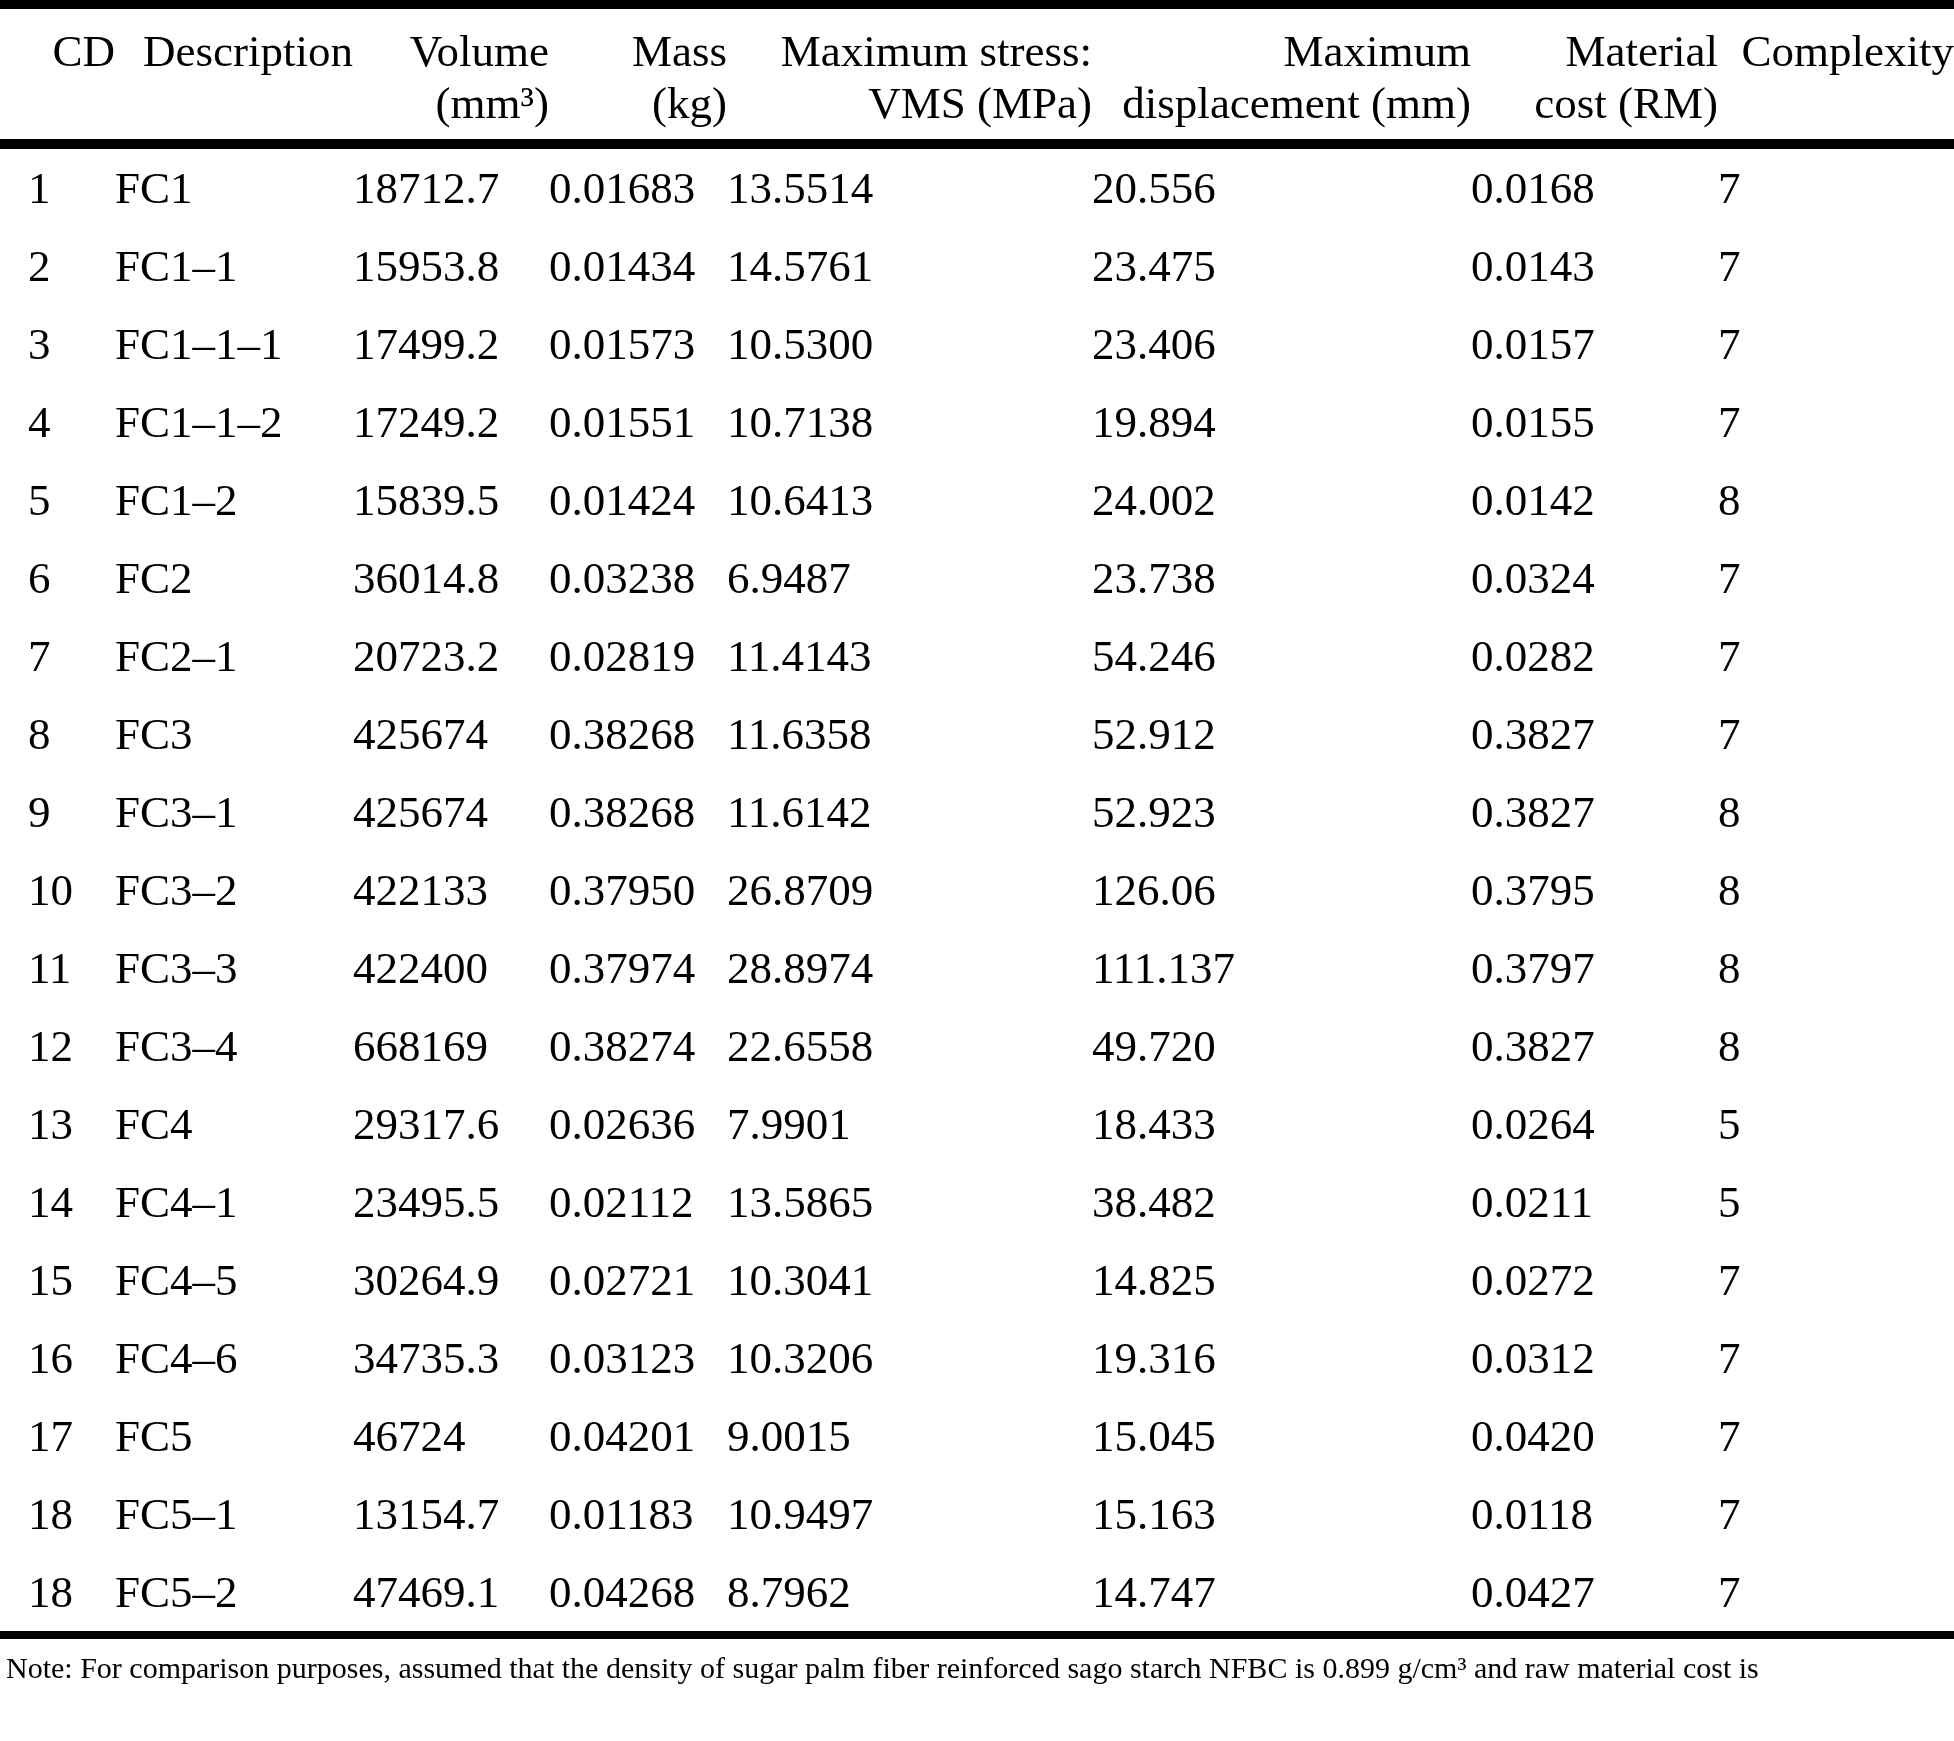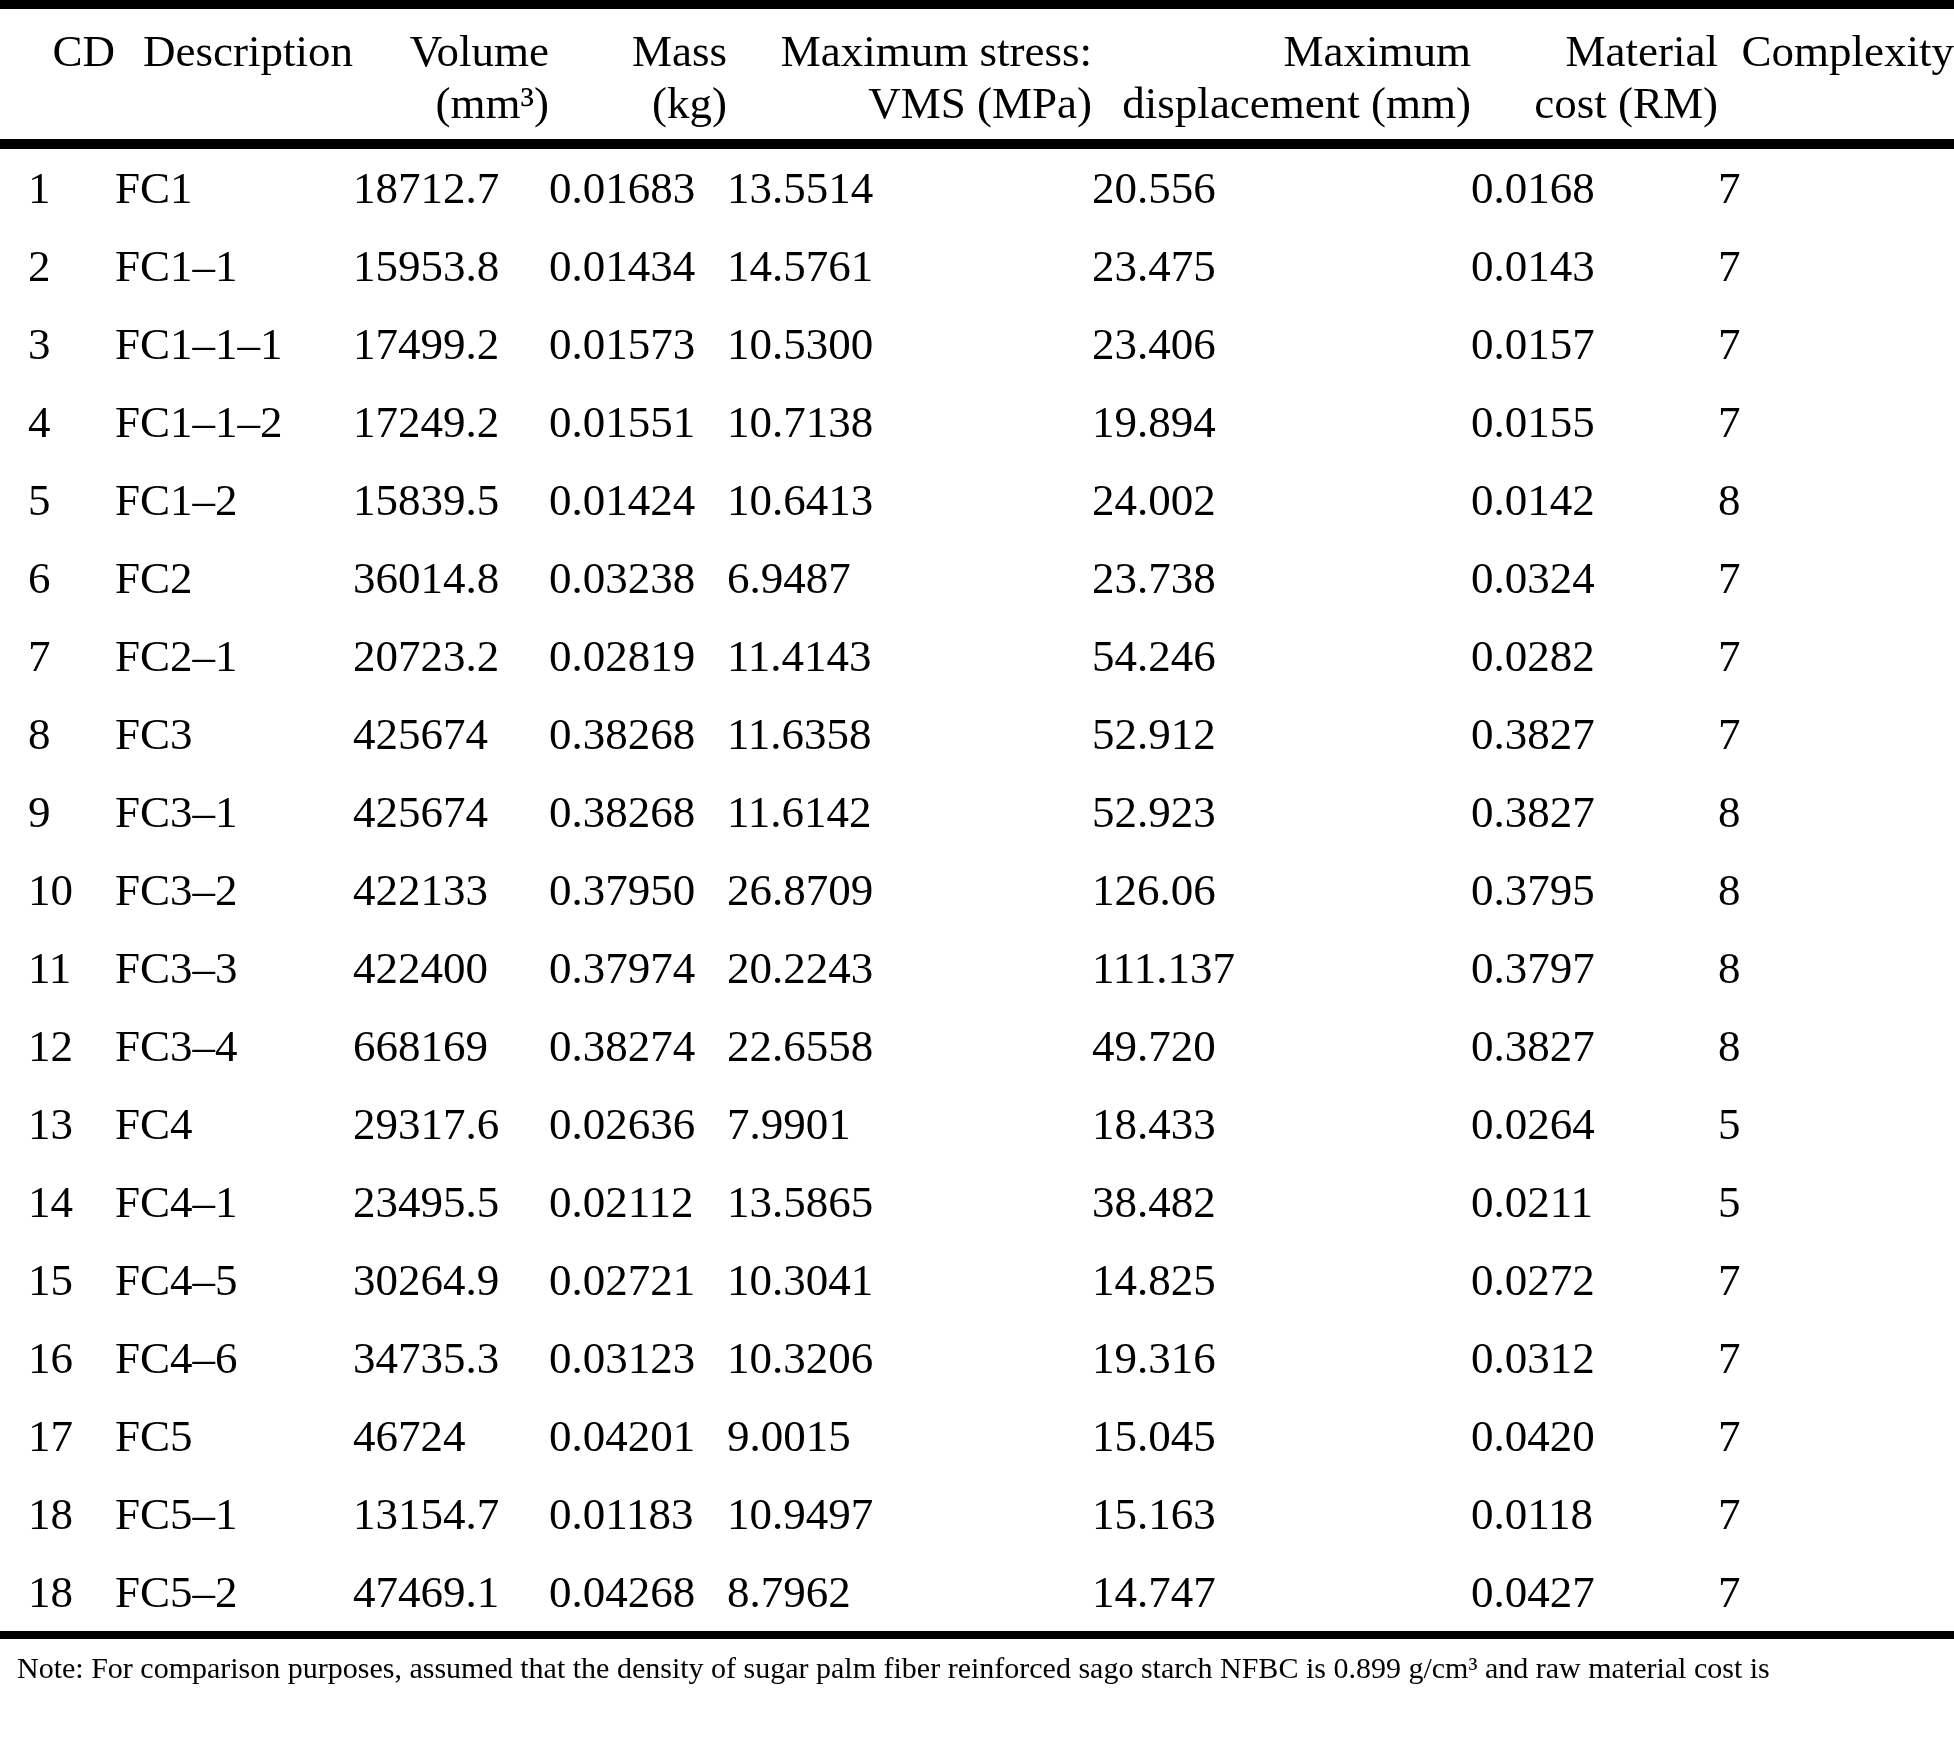--- a/index.html
+++ b/index.html
@@ -48,21 +48,21 @@
     vertical-align: middle;
     white-space: nowrap;
     overflow: visible;
   }
   th:first-child, td:first-child {
     padding-left: 28px;
   }
   .note {
     font-size: 30px;
     line-height: 43px;
-    padding: 7px 2px 0 17px;
+    padding: 7px 2px 0 6px;
   }
 </style>
 </head>
 <body>
 
 <div class="page">
   <table class="results">
     <colgroup>
       <col style="width:115px">
       <col style="width:238px">
@@ -205,21 +205,21 @@
           <td>26.8709</td>
           <td>126.06</td>
           <td>0.3795</td>
           <td>8</td>
         </tr>
         <tr>
           <td>11</td>
           <td>FC3–3</td>
           <td>422400</td>
           <td>0.37974</td>
-          <td>20.2243</td>
+          <td>28.8974</td>
           <td>111.137</td>
           <td>0.3797</td>
           <td>8</td>
         </tr>
         <tr>
           <td>12</td>
           <td>FC3–4</td>
           <td>668169</td>
           <td>0.38274</td>
           <td>22.6558</td>

